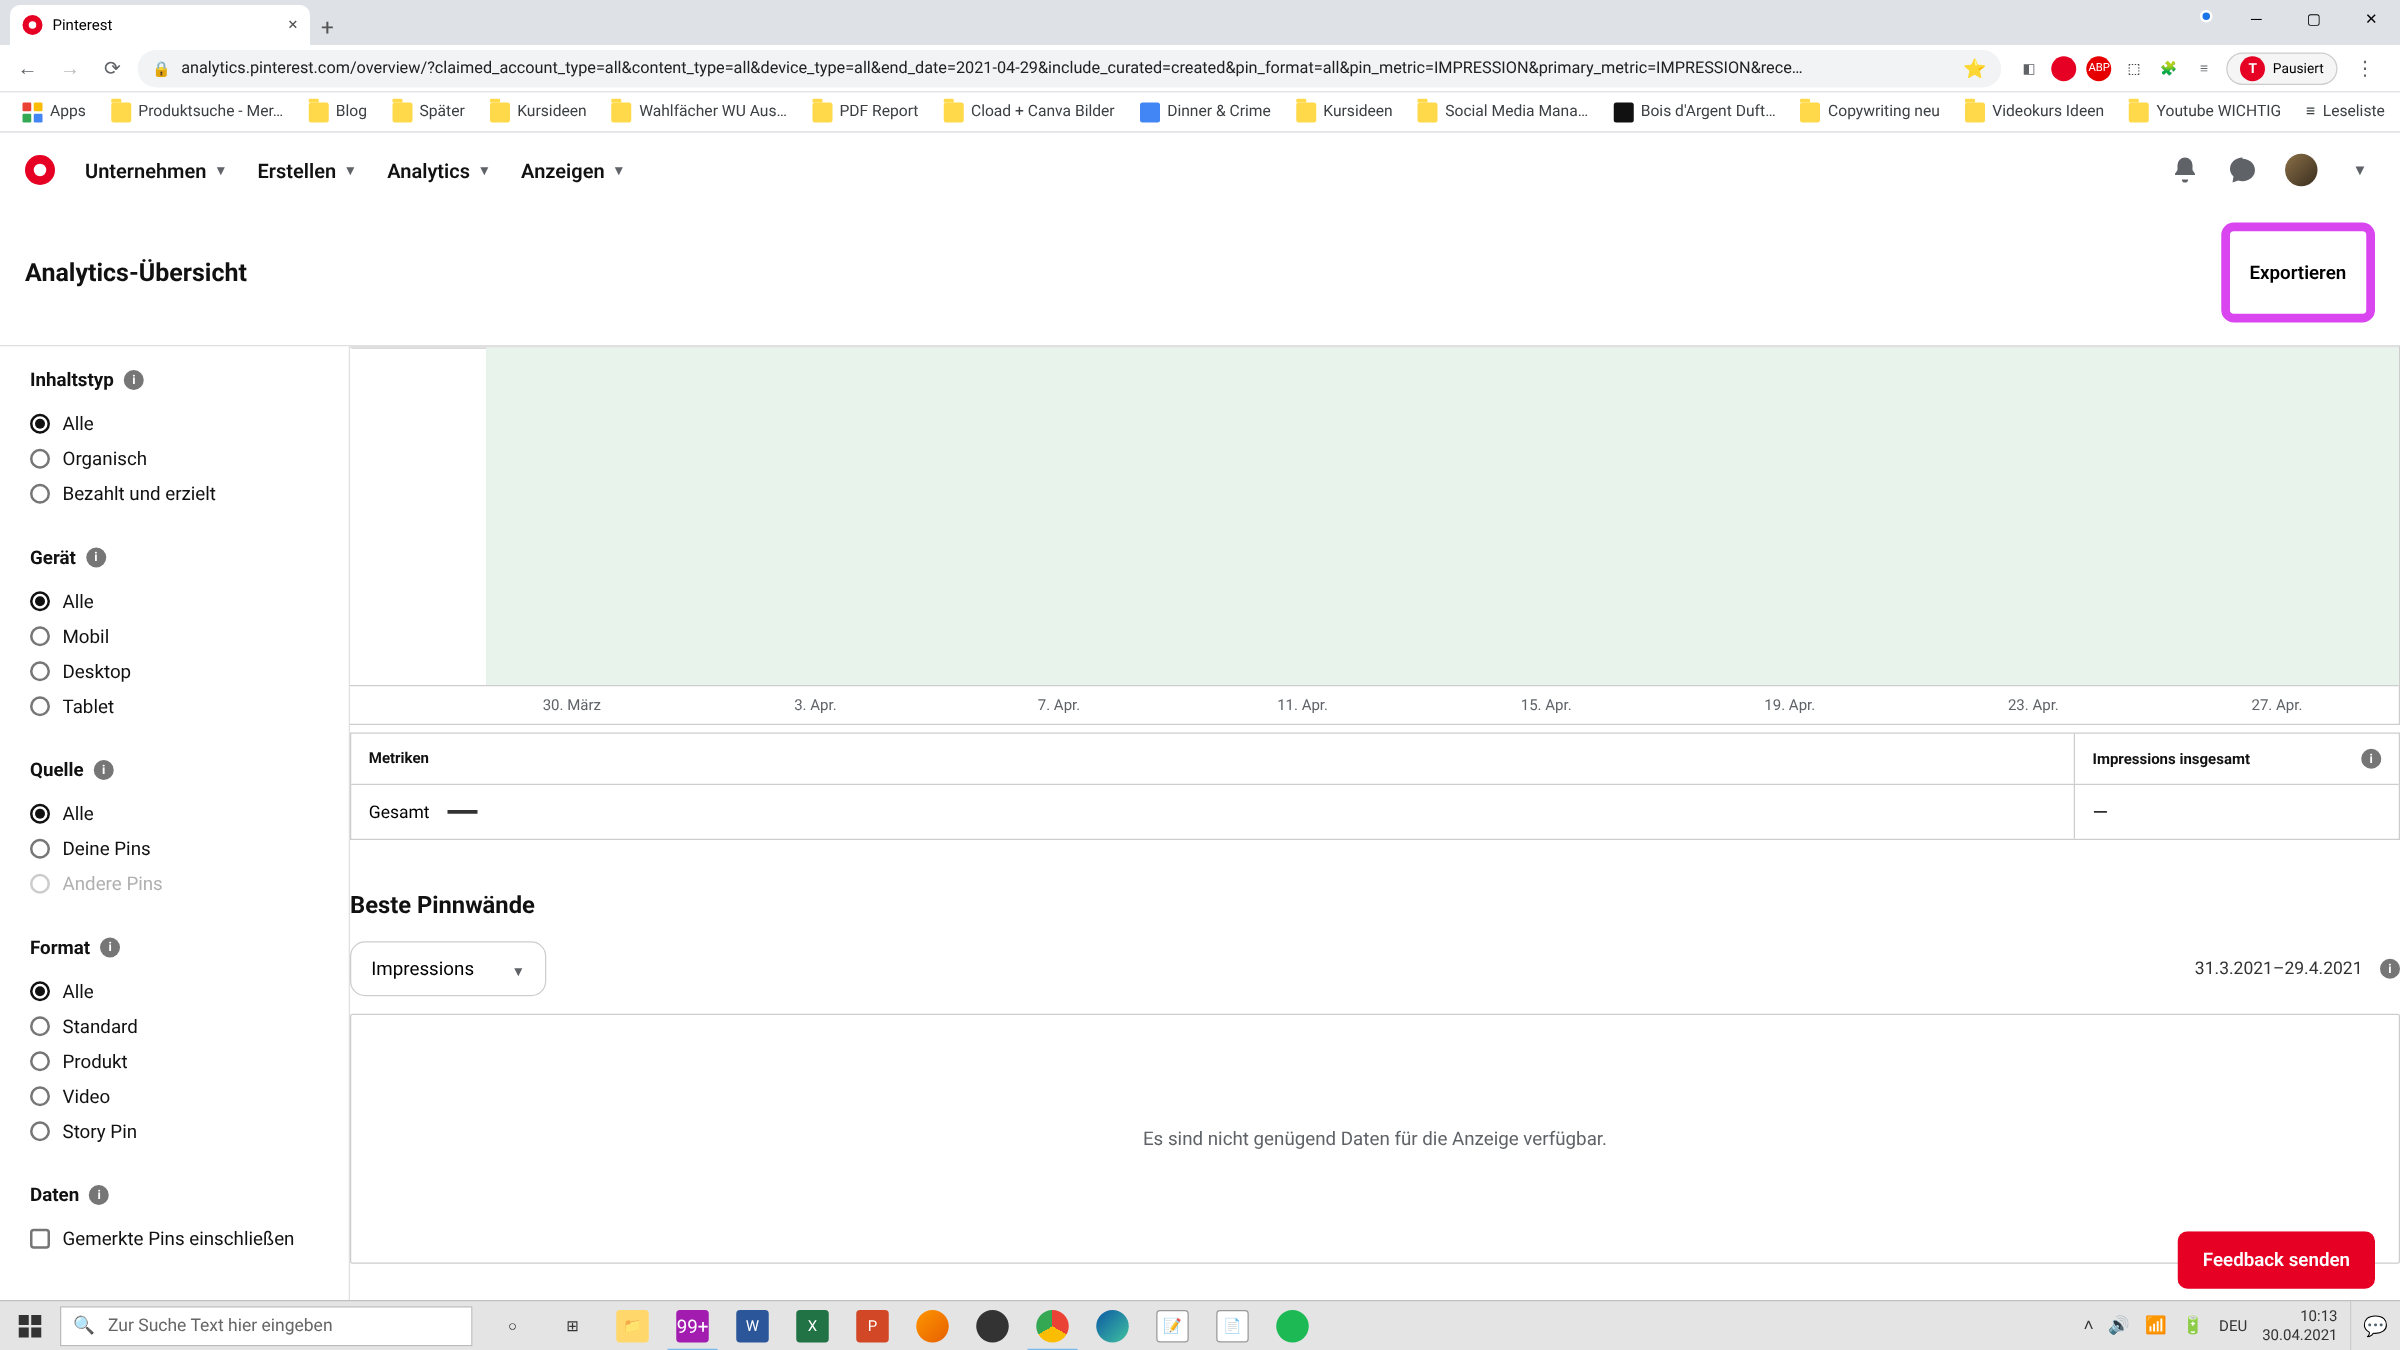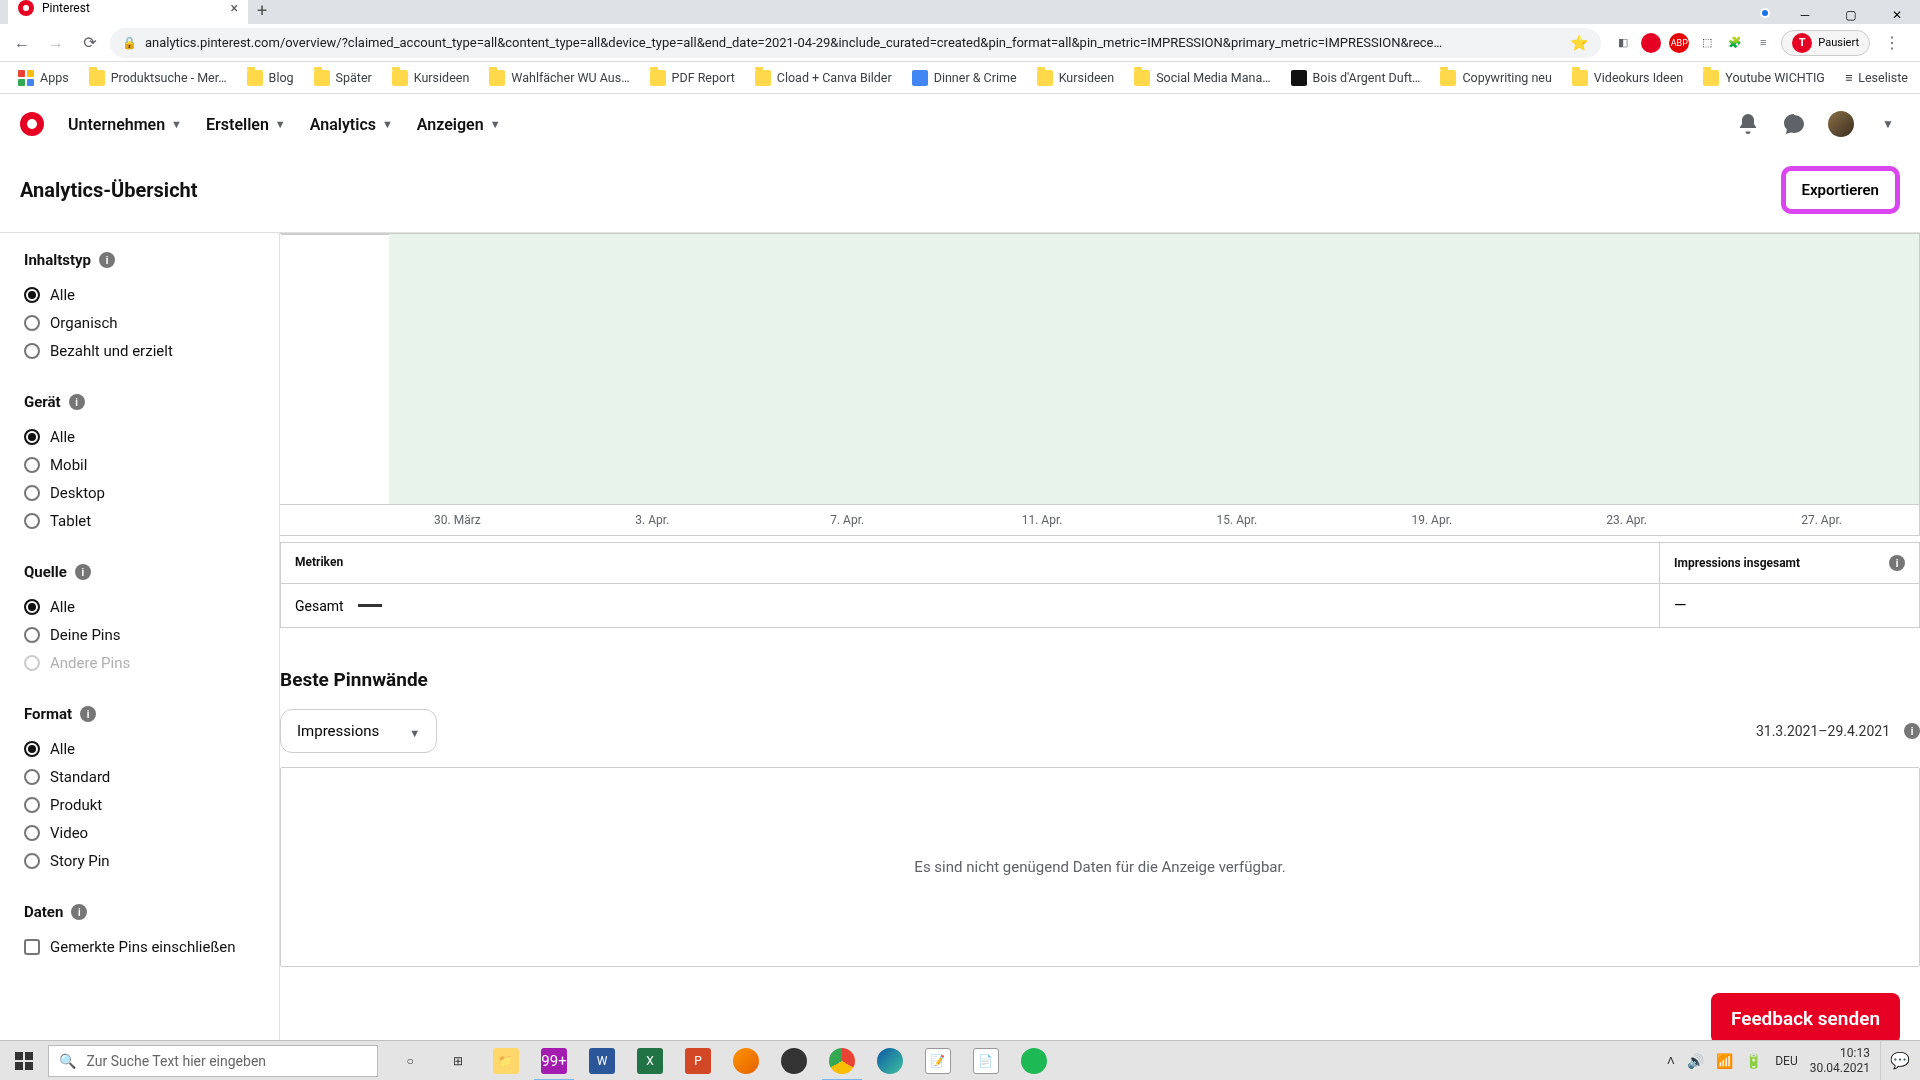--- a/index.html
+++ b/index.html
@@ -1,20 +1,20 @@
 <!DOCTYPE html>
 <html><head>
 <meta charset="utf-8">
 <style>
 * { margin: 0; padding: 0; box-sizing: border-box; font-family: -apple-system, "Segoe UI", Roboto, Arial, sans-serif; }
 body { width: 1920px; height: 1080px; overflow: hidden; background: #fff; position: relative; }
 
 
 .browser-chrome { background: #dee1e6; }
-.tab-strip { height: 24px; display: flex; align-items: flex-end; padding-left: 8px; }
+.tab-strip { height: 36px; display: flex; align-items: flex-end; padding-left: 8px; }
 .tab { background: #fff; border-radius: 8px 8px 0 0; height: 32px; width: 240px; display: flex; align-items: center; padding: 0 10px; font-size: 12px; gap: 8px; position: relative; }
 .tab .favicon { width: 16px; height: 16px; background: #e60023; border-radius: 50%; position: relative; }
 .tab .favicon::after { content: ''; position: absolute; width: 6px; height: 6px; background: #fff; border-radius: 50%; top: 5px; left: 5px; }
 .tab .close { margin-left: auto; font-size: 14px; color: #555; cursor: pointer; }
 .new-tab { width: 28px; height: 28px; display: flex; align-items: center; justify-content: center; font-size: 18px; color: #555; cursor: pointer; }
 .win-controls { position: absolute; right: 0; top: 0; display: flex; height: 30px; align-items: center; }
 .win-btn { width: 46px; height: 30px; display: flex; align-items: center; justify-content: center; font-size: 12px; cursor: pointer; }
 .account-dot { position: absolute; right: 150px; top: 8px; width: 10px; height: 10px; background: #1a73e8; border-radius: 50%; border: 2px solid #fff; }
 
 .toolbar { background: #fff; height: 38px; display: flex; align-items: center; padding: 0 8px; gap: 6px; border-bottom: 1px solid #dadce0; }
@@ -43,21 +43,21 @@
 .p-logo::after { content:''; position:absolute; width:10px; height:10px; background:#fff; border-radius:50%; top:7px; left:7px; }
 .p-nav-item { display: flex; align-items: center; gap: 6px; font-size: 16px; font-weight: 600; color: #111; cursor: pointer; }
 .chev { font-size: 11px; color: #5f6368; }
 .p-header-right { margin-left: auto; display: flex; align-items: center; gap: 22px; }
 .p-icon-btn { width: 24px; height: 24px; color: #5f6368; cursor: pointer; display:flex; align-items:center; justify-content:center; }
 .p-avatar { width: 26px; height: 26px; border-radius: 50%; background: linear-gradient(135deg,#8b6f47,#3a2e1f); }
 
 
 .page-title-bar { display: flex; align-items: center; justify-content: space-between; padding: 12px 20px 18px; border-bottom: 1px solid #e0e0e0; }
 .page-title { font-size: 20px; font-weight: 700; color: #111; }
-.export-btn { border: 5px solid #d946ef; background: #fff; border-radius: 10px; padding: 10px 16px; font-size: 15px; font-weight: 600; cursor: pointer; }
+.export-btn { border: 7px solid #d946ef; background: #fff; border-radius: 10px; padding: 24px 16px; font-size: 15px; font-weight: 600; cursor: pointer; }
 
 
 .main { display: flex; height: calc(100% - 36px - 38px - 32px - 60px - 60px - 40px); }
 .sidebar { width: 280px; border-right: 1px solid #e0e0e0; padding: 18px 24px; overflow-y: auto; }
 .filter-group { margin-bottom: 28px; }
 .filter-title { display: flex; align-items: center; gap: 8px; font-size: 15px; font-weight: 700; color: #111; margin-bottom: 12px; }
 .info-dot { width: 16px; height: 16px; border-radius: 50%; background: #767676; color: #fff; font-size: 10px; display: flex; align-items: center; justify-content: center; font-weight: bold; }
 .radio-opt { display: flex; align-items: center; gap: 10px; font-size: 15px; color: #111; padding: 5px 0; cursor: pointer; }
 .radio-opt.disabled { color: #b0b0b0; }
 .radio { width: 16px; height: 16px; border: 2px solid #767676; border-radius: 50%; position: relative; }
@@ -80,21 +80,21 @@
 .mt-row { display: flex; justify-content: center; }
 .mt-row .mt-cell-l { display: flex; align-items: center; gap: 14px; font-size: 14px; }
 .legend-dash { width: 24px; height: 3px; background: #333; }
 
 .section-title { font-size: 19px; font-weight: 700; color: #111; padding: 0 0 18px 0; }
 .select-box { border: 1px solid #cdcdcd; border-radius: 12px; padding: 12px 16px; font-size: 15px; display: inline-flex; align-items: flex-end; gap: 30px; cursor: pointer; }
 .boards-bar { display: flex; align-items: center; justify-content: space-between; margin-bottom: 14px; }
 .date-range { font-size: 14px; color: #333; display: flex; align-items: flex-start; gap: 14px; }
 .empty-box { border: 1px solid #cdcdcd; border-radius: 2px; height: 200px; display: flex; align-items: center; justify-content: center; color: #5f6368; font-size: 15px; }
 
-.feedback-btn { position: fixed; right: 20px; bottom: 36px; background: #e60023; color: #fff; font-weight: 600; padding: 14px 20px; border-radius: 8px; cursor: pointer; font-size: 19px; }
+.feedback-btn { position: fixed; right: 20px; bottom: 49px; background: #e60023; color: #fff; font-weight: 600; padding: 14px 20px; border-radius: 8px; cursor: pointer; font-size: 15px; }
 
 
 .taskbar { position: fixed; bottom: 0; left: 0; right: 0; height: 40px; background: #e4e4e4; display: flex; align-items: center; border-top: 1px solid #c0c0c0; }
 .start { width: 48px; height: 40px; display: flex; align-items: center; justify-content: center; cursor: pointer; }
 .win-logo { width: 18px; height: 18px; display: grid; grid-template-columns: 1fr 1fr; gap: 2px; }
 .win-logo span { background: #333; }
 .search-box { width: 330px; height: 32px; background: #fff; border: 1px solid #bbb; display: flex; align-items: center; padding: 0 10px; gap: 10px; font-size: 14px; color: #666; margin-left: 0; }
 .task-icons { display: flex; align-items: center; height: 40px; margin-left: 8px; }
 .task-icon { width: 48px; height: 40px; display: flex; align-items: center; justify-content: center; cursor: pointer; position: relative; }
 .task-icon.active::after { content:''; position:absolute; bottom:0; left:4px; right:4px; height:2px; background:#76b9ed; }

